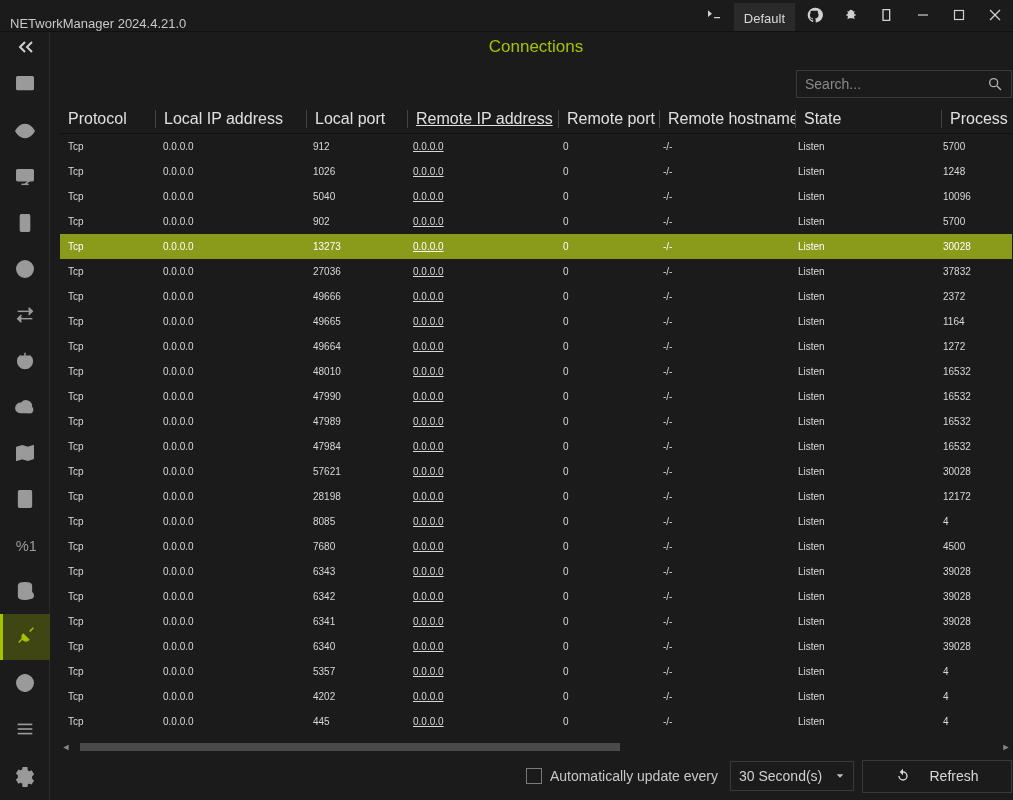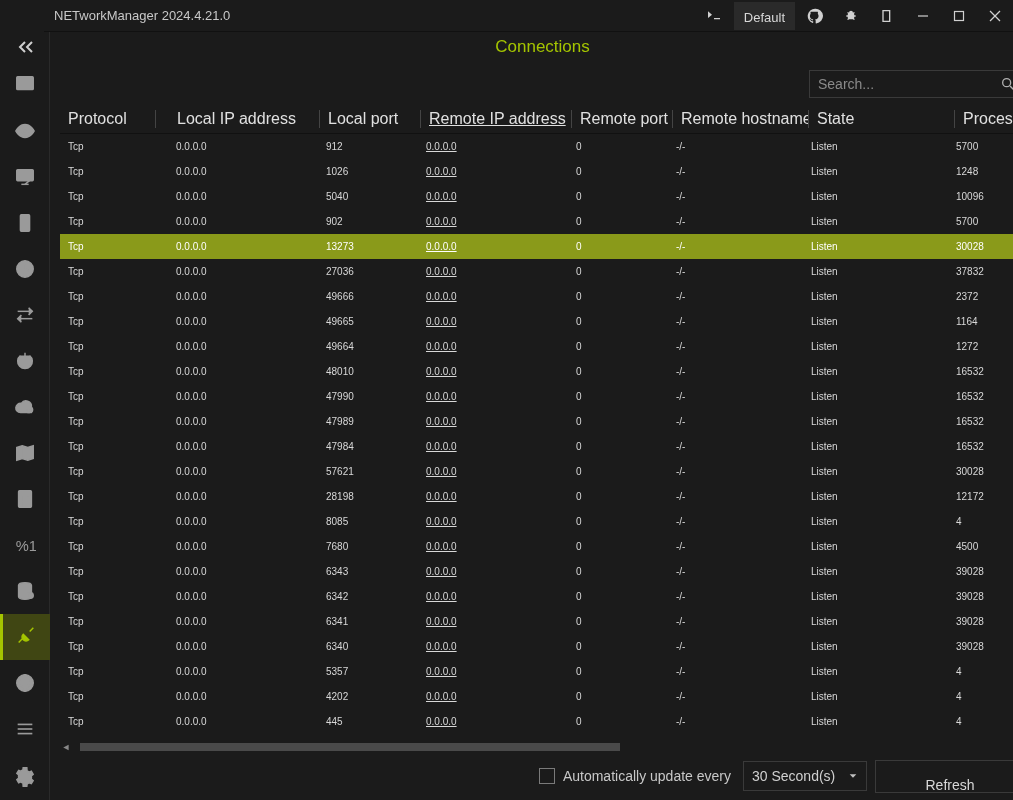--- a/index.html
+++ b/index.html
@@ -3,23 +3,22 @@
 <meta charset="utf-8">
 <style>
   * { box-sizing: border-box; margin: 0; padding: 0; }
   body {
     width: 1013px; height: 800px; overflow: hidden;
     background: #1b1b1b; color: #d8d8d8;
     font-family: "Segoe UI", Arial, sans-serif; font-size: 14px;
   }
   
   .titlebar {
-    height: 32px; background: #1b1b1b; display: flex; align-items: center;
+    height: 32px; background: #1b1b1b; display: flex; align-items: flex-end;
     border-bottom: 1px solid #111;
-    margin-left: 44px;
   }
   .titlebar .title { padding-left: 10px; font-size: 13px; color: #c8c8c8; }
   .titlebar .spacer { flex: 1; }
   .titlebar .btn, .titlebar .winbtn {
     width: 36px; height: 32px; display: flex; align-items: center; justify-content: center;
     color: #cfcfcf;
   }
   .titlebar .profile {
     display: flex; align-items: center; background: #2a2a2a; height: 28px;
     padding: 0 10px; margin: 0 2px; gap: 8px; flex-direction: column;
@@ -66,21 +65,21 @@
   .table-wrap {
     flex:1; overflow:hidden; position:relative; margin: 0 10px;
   }
   .table { display:flex; flex-direction:column; height:100%; }
   .thead {
     display:flex; height: 30px; align-items:center; color:#e0e0e0;
     border-bottom: 1px solid #111; font-size:16px;
     background:#1b1b1b;
   }
   .thead .col, .row .col { padding: 0 8px; white-space:nowrap; overflow:hidden; text-overflow:clip; }
-  .col1{width:95px;} .col2{width:150px;margin-left:13px;} .col3{width:100px;}
+  .col1{width:95px;} .col2{width:150px;} .col3{width:100px;}
   .col4{width:150px;text-decoration:underline;} .col5{width:100px;} .col6{width:135px;}
   .col7{width:145px;} .col8{width:70px;}
   .thead .sep{ width:1px; height:18px; background:#444; }
   .tbody {
     flex:1; overflow-y:auto; overflow-x:hidden;
   }
   .row {
     display:flex; height:25px; align-items:center; color:#d8d8d8; font-size:10px;
   }
   .row.selected { background:#8a9a1a; color:#fff; }
@@ -104,21 +103,21 @@
     padding: 0 10px; gap:8px;
   }
   .chk { width:16px;height:16px;border:1px solid #7a7a7a;display:inline-block;vertical-align:middle; }
   .chk-label { color:#c8c8c8; font-size:14px; padding-right:4px;}
   .select-box {
     width:124px; height:30px; border:1px solid #3a3a3a; display:flex; align-items:center;
     padding:0 8px; justify-content:space-between; color:#d0d0d0;
   }
   .refresh-btn {
     width:150px; height:33px; border:1px solid #3a3a3a; display:flex; align-items:center;
-    justify-content:center; gap:18px; color:#d8d8d8;flex-direction:column;
+    justify-content:center; gap:18px; color:#d8d8d8;
   }
   .refresh-btn svg{width:16px;height:16px;fill:#d8d8d8;}
 </style>
 </head>
 <body>
 
 <div class="titlebar">
   <div class="title">NETworkManager 2024.4.21.0</div>
   <div class="spacer"></div>
   <div class="btn">

